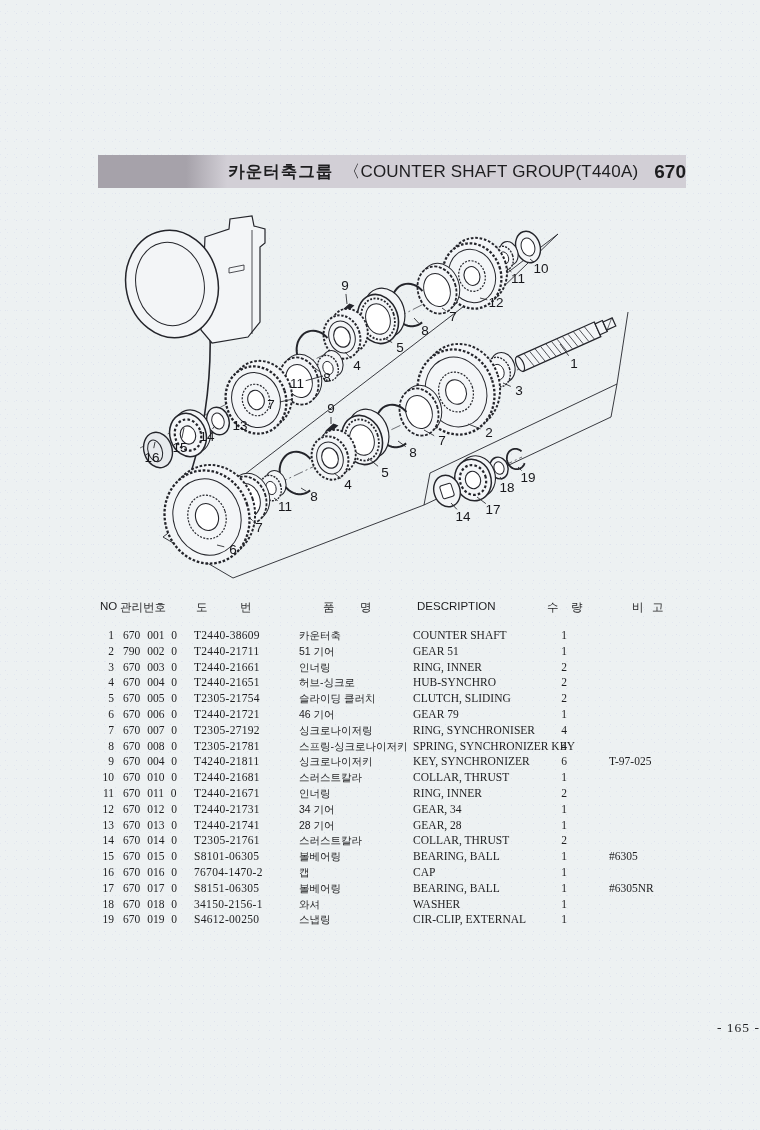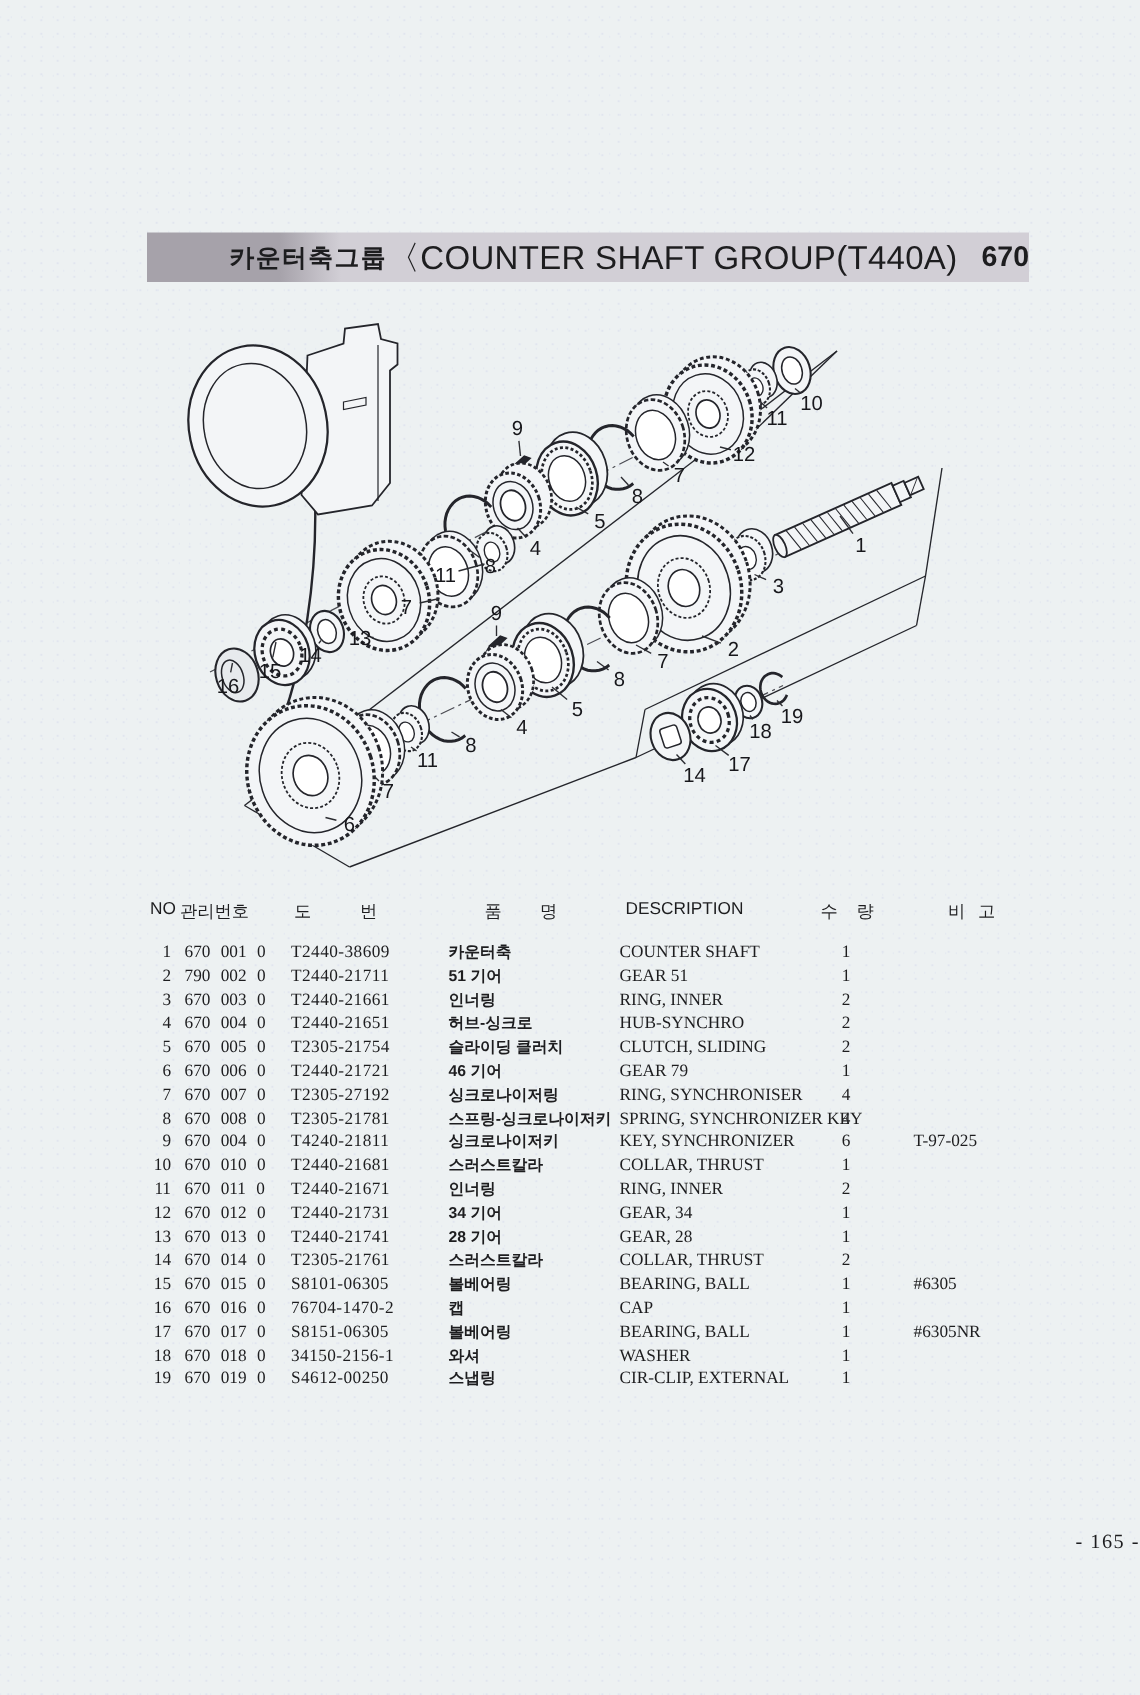--- a/index.html
+++ b/index.html
@@ -14,30 +14,30 @@
     font-family:"Liberation Serif",serif;color:#1d1d1f;
   }
   .abs{position:absolute;}
   
   #header-bar{
     left:98px;top:155px;width:588px;height:33px;
     display:flex;align-items:center;justify-content:flex-end;
     box-sizing:border-box;
   }
   #header-bar .t-ko{font-family:"Liberation Sans",sans-serif;font-size:16.5px;font-weight:600;letter-spacing:1px;}
-  #header-bar .t-en{font-family:"Liberation Sans",sans-serif;font-size:22px;font-weight:500;letter-spacing:0.2px;}
+  #header-bar .t-en{font-family:"Liberation Sans",sans-serif;font-size:17px;font-weight:500;margin-left:10px;letter-spacing:0.2px;}
   #header-bar .t-code{font-family:"Liberation Sans",sans-serif;font-size:19px;font-weight:700;margin-left:16px;}
   
   .th{position:absolute;top:600px;font-family:"Liberation Sans",sans-serif;font-size:11.5px;white-space:nowrap;}
   .row{position:absolute;left:0;width:760px;height:15.8px;line-height:15.8px;white-space:nowrap;}
   .row span{position:absolute;top:0;font-size:11.5px;white-space:nowrap;}
   .c-no{left:92px;width:22px;text-align:right;}
   .c-mgmt{left:123px;word-spacing:4px;}
   .c-dwg{left:194px;letter-spacing:0.3px;}
-  .c-name{left:299px;font-family:"Liberation Sans",sans-serif;font-size:10.5px !important;font-weight:bold;}
+  .c-name{left:299px;font-family:"Liberation Sans",sans-serif;font-size:10.5px !important;}
   .c-desc{left:413px;}
   .c-qty{left:550px;width:28px;text-align:center;}
   .c-rem{left:609px;}
   #footer{left:0;top:1020px;width:760px;text-align:right;font-size:13.5px;letter-spacing:1px;}
   svg text{font-family:"Liberation Sans",sans-serif;}
 </style>
 </head>
 <body>
 
 <div id="header-bar" class="abs" style="background: linear-gradient(to right, rgb(166, 162, 170) 0%, rgb(166, 162, 170) 15%, rgb(210, 207, 214) 22%, rgb(210, 207, 214) 100%);">

